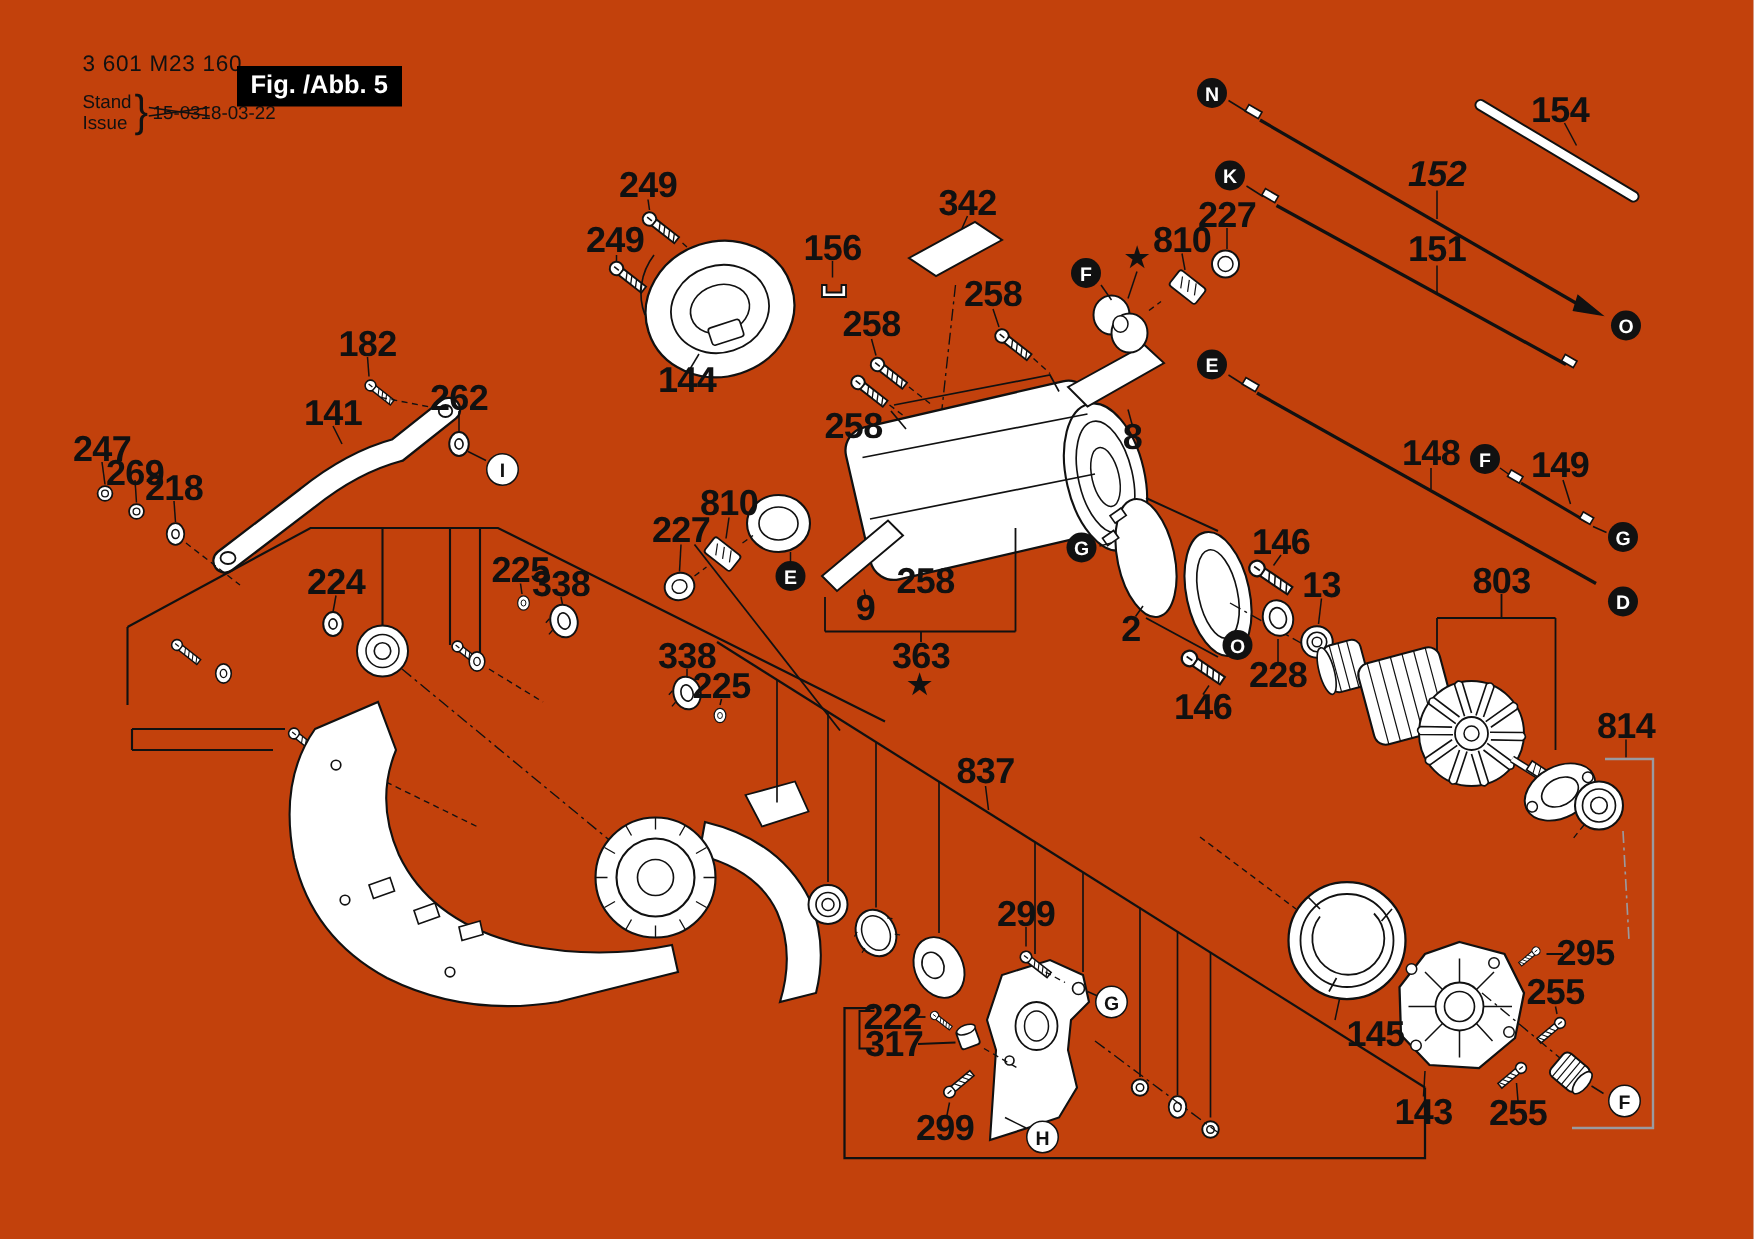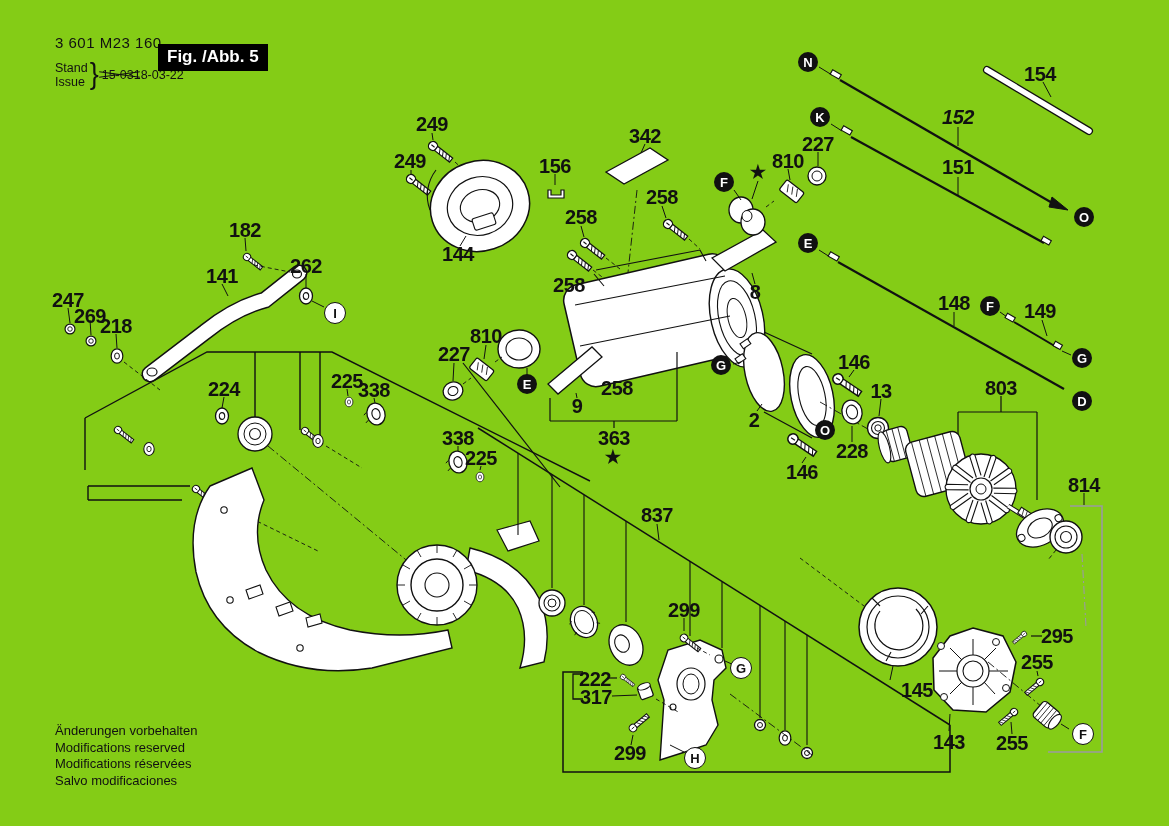--- a/index.html
+++ b/index.html
@@ -1,35 +1,35 @@
 <!DOCTYPE html>
 <html><head>
 <meta charset="utf-8">
 <style>
   html,body{margin:0;padding:0;background:#e8e8e8;}
-  #canvas{position:relative;width:1169px;height:826px;background:#84cc16;overflow:hidden;
+  #canvas{position:relative;width:1169px;height:826px;background:#c2410c;overflow:hidden;
           font-family:"Liberation Sans",sans-serif;color:#111;}
   svg{position:absolute;left:0;top:0;}
   
   #header{position:absolute;left:55px;top:34px;}
   .pn{font-size:15px;letter-spacing:.5px;}
   .issue-block{display:flex;align-items:center;margin-top:8px;}
   .issue-words{display:flex;flex-direction:column;font-size:12.5px;line-height:14px;}
   .brace{font-size:27px;font-weight:400;margin:0 3px 0 2px;transform:scaleY(1.1);}
   .issue-dates{display:flex;flex-direction:row;font-size:12.5px;line-height:14px;}
   .struck{position:relative;display:inline-block;}
   .struck::before,.struck::after{content:"";position:absolute;left:-3px;right:-6px;top:45%;height:1.4px;background:#111;}
   .struck::before{transform:rotate(8deg);}
   .struck::after{transform:rotate(-8deg);}
   .figbox{position:absolute;left:103px;top:10px;background:#000;color:#fff;
           font-size:17px;font-weight:bold;padding:3px 9px 4px 9px;white-space:nowrap;}
   
   #footer{position:absolute;left:55px;top:723px;font-size:13px;line-height:16.5px;}
   
-  .plabel{position:absolute;transform:translate(-50%,-50%);font-size:20px;font-weight:bold;
+  .plabel{position:absolute;transform:translate(-50%,-50%);font-size:24px;font-weight:bold;
           letter-spacing:-0.5px;white-space:nowrap;}
   .rletter{position:absolute;transform:translate(-50%,-50%);border-radius:50%;
            display:flex;align-items:center;justify-content:center;font-weight:bold;}
   .rletter.filled{width:20px;height:20px;background:#111;color:#fff;font-size:13px;}
   .rletter.outline{width:20px;height:20px;background:#fff;color:#111;border:1.8px solid #111;font-size:13px;}
   .sym{position:absolute;transform:translate(-50%,-50%);font-size:21px;color:#111;}
 </style>
 </head>
 <body>
 
@@ -446,26 +446,20 @@
       </div>
       <div class="brace">}</div>
       <div class="issue-dates">
         <span class="struck">15-03</span>
         <span>18-03-22</span>
       </div>
     </div>
     <div class="figbox">Fig. /Abb. 5</div>
   </div>
 
-  <div id="footer">
-    <div>Änderungen vorbehalten</div>
-    <div>Modifications reserved</div>
-    <div>Modifications réservées</div>
-    <div>Salvo modificaciones</div>
-  </div>
 
   <div id="label-layer">
       <div class="plabel" style="left: 432px; top: 124px;">249</div>
       <div class="plabel" style="left: 410px; top: 161px;">249</div>
       <div class="plabel" style="left: 458px; top: 254px;">144</div>
       <div class="plabel" style="left: 555px; top: 166px;">156</div>
       <div class="plabel" style="left: 645px; top: 136px;">342</div>
       <div class="plabel" style="left: 581px; top: 217px;">258</div>
       <div class="plabel" style="left: 662px; top: 197px;">258</div>
       <div class="plabel" style="left: 569px; top: 285px;">258</div>

